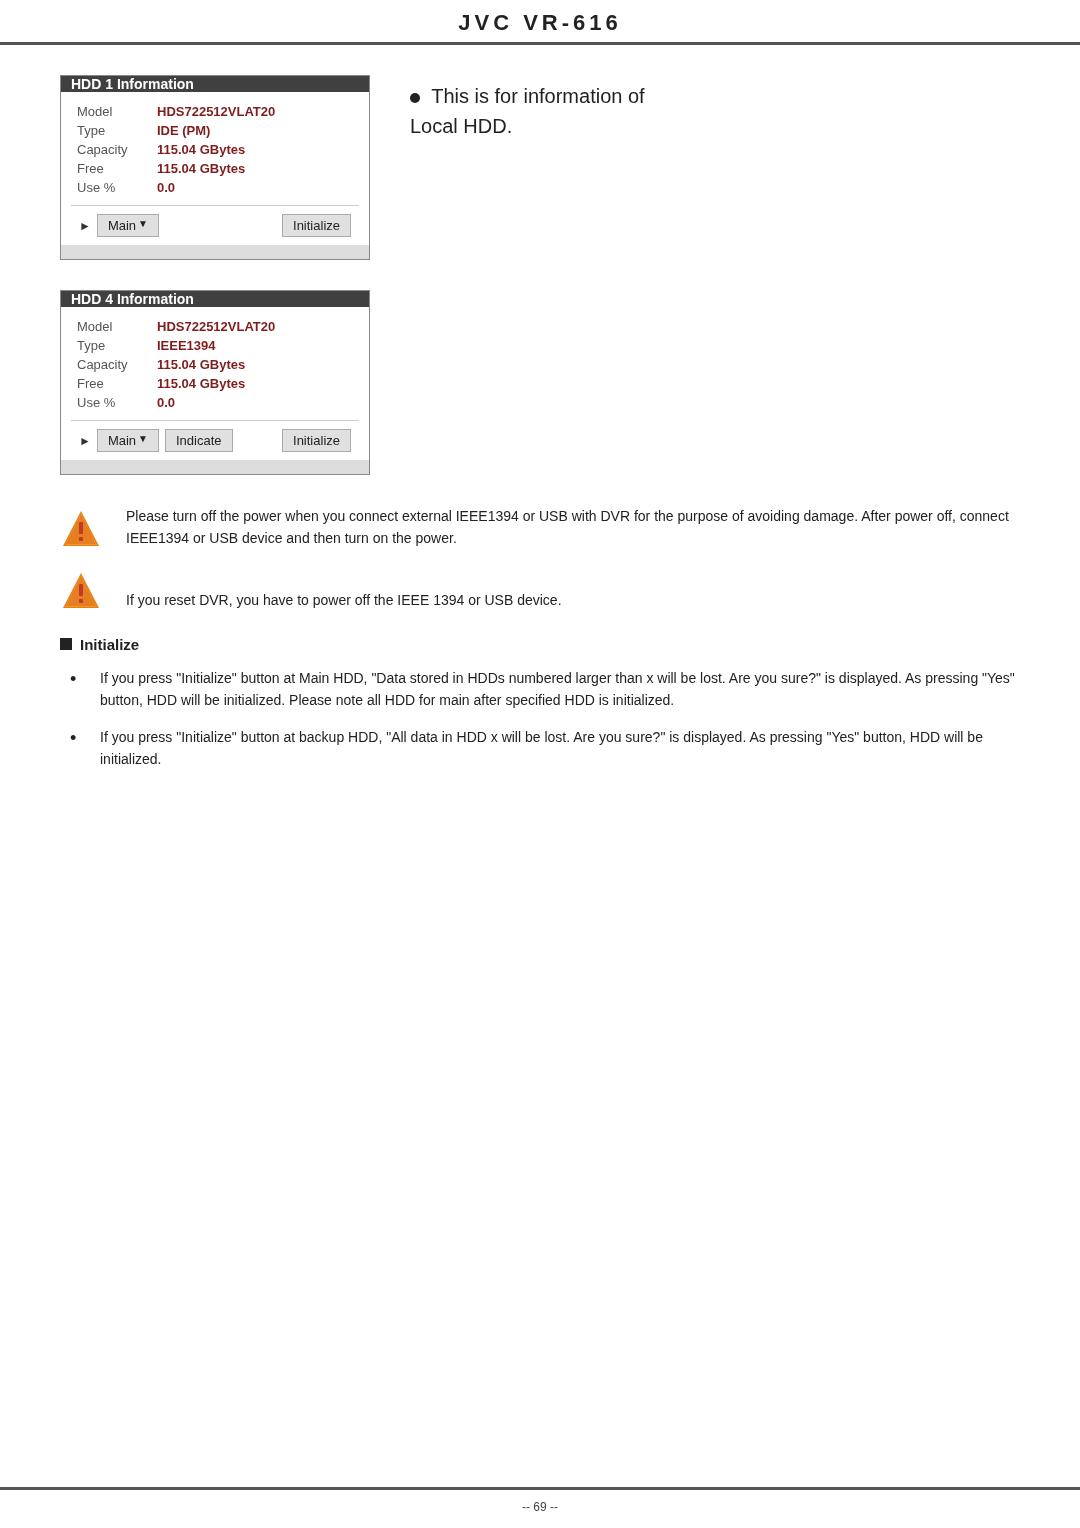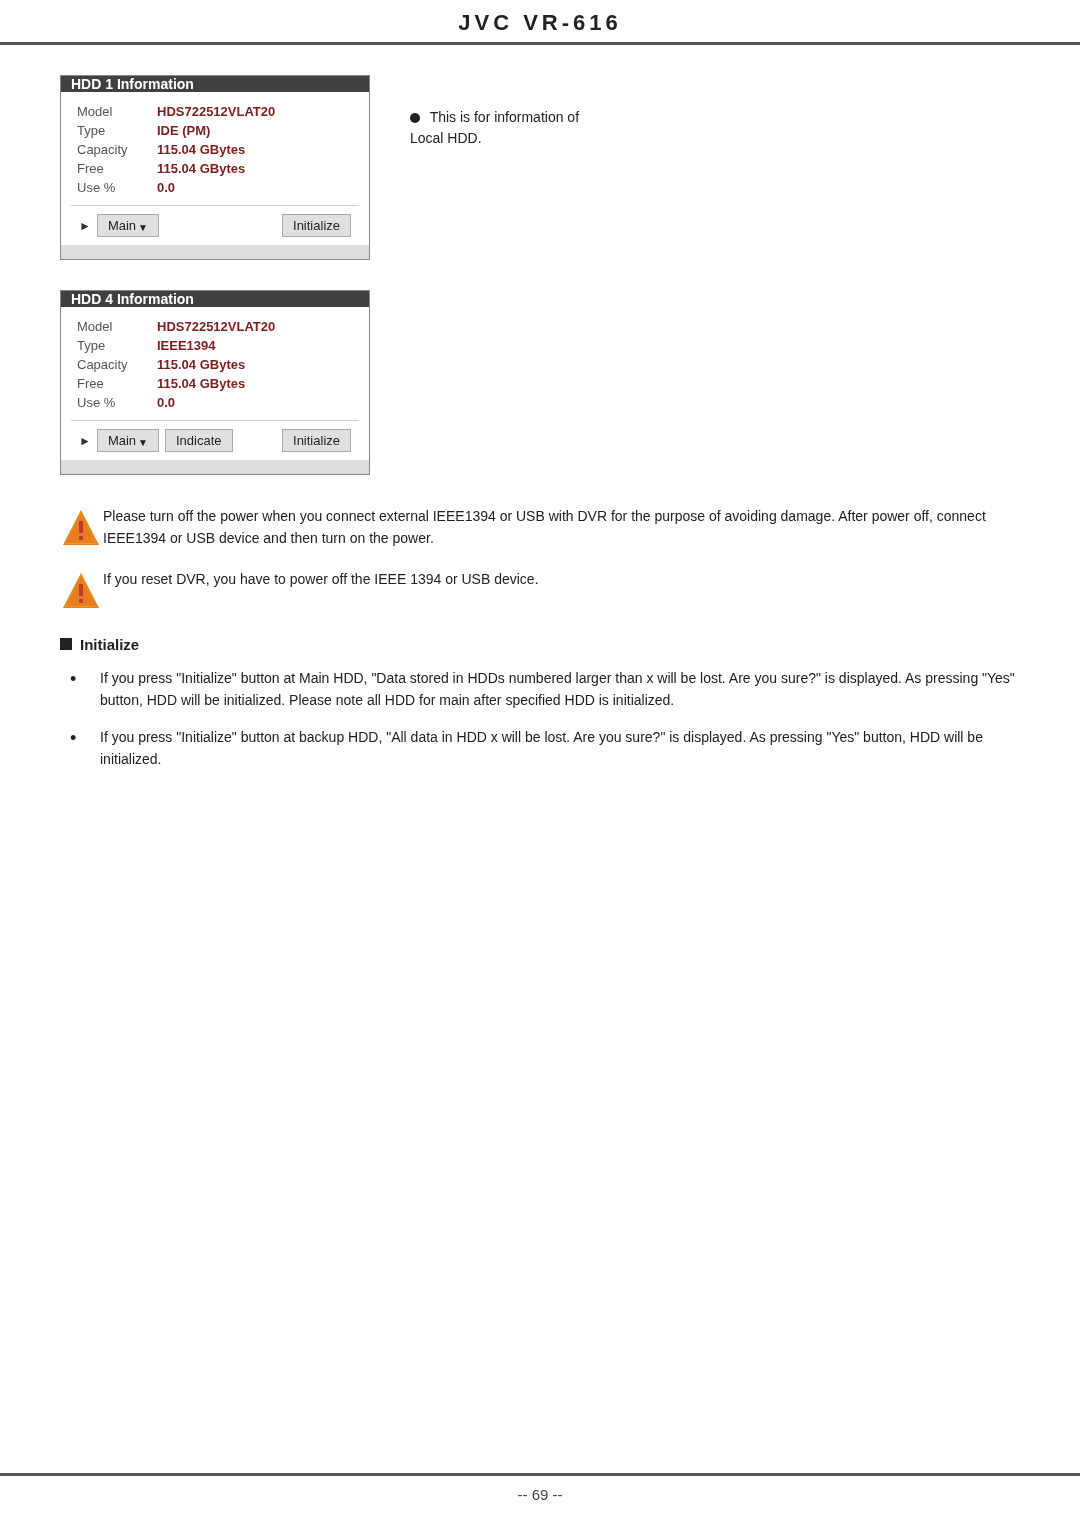--- a/index.html
+++ b/index.html
@@ -25,26 +25,26 @@
       font-size: 22px;
       font-weight: bold;
       letter-spacing: 4px;
       color: #222;
     }
 
     
     .footer {
       border-top: 3px solid #555;
       position: absolute;
-      bottom: 15px;
+      bottom: 4px;
       left: 0;
       right: 0;
       padding: 10px 9px;
       text-align: center;
-      font-size: 15px;
+      font-size: 12px;
       color: #444;
     }
 
     
     .content {
       padding: 30px 60px 60px 60px;
     }
 
     
     .section-heading {
@@ -124,21 +124,21 @@
       color: #333;
     }
     .hdd-btn {
       background: #e0e0e0;
       border: 1px solid #aaa;
       padding: 3px 10px;
       font-size: 13px;
       cursor: pointer;
       color: #222;
       display: flex;
-      align-items: flex-end;
+      align-items: flex-start;
       gap: 2px;
     }
     .hdd-btn .dropdown-arrow {
       font-size: 10px;
     }
     .hdd-btn-initialize {
       margin-left: auto;
       background: #e0e0e0;
       border: 1px solid #aaa;
       padding: 3px 10px;
@@ -150,43 +150,42 @@
     
     .hdd-progress-area {
       height: 14px;
       background: #ddd;
       margin: 0;
     }
 
     
     .hdd-info-note {
       flex: 1;
-      font-size: 14px;
+      font-size: 20px;
       line-height: 1.5;
       padding-top: 6px;
-      margin-top: 26px;
     }
     .hdd-info-note .note-bullet {
       display: inline-block;
       width: 10px;
       height: 10px;
       background: #222;
       border-radius: 50%;
       margin-right: 6px;
       vertical-align: middle;
     }
 
     
     .warning-section {
       margin: 20px 0 10px 0;
     }
     .warning-row {
       display: flex;
-      align-items: flex-start;
-      gap: 1px;
+      align-items: flex-end;
+      gap: 24px;
       margin-bottom: 18px;
     }
     .warning-icon {
       width: 42px;
       height: 42px;
       flex-shrink: 0;
       margin-top: 2px;
     }
     .warning-text {
       font-size: 14px;

